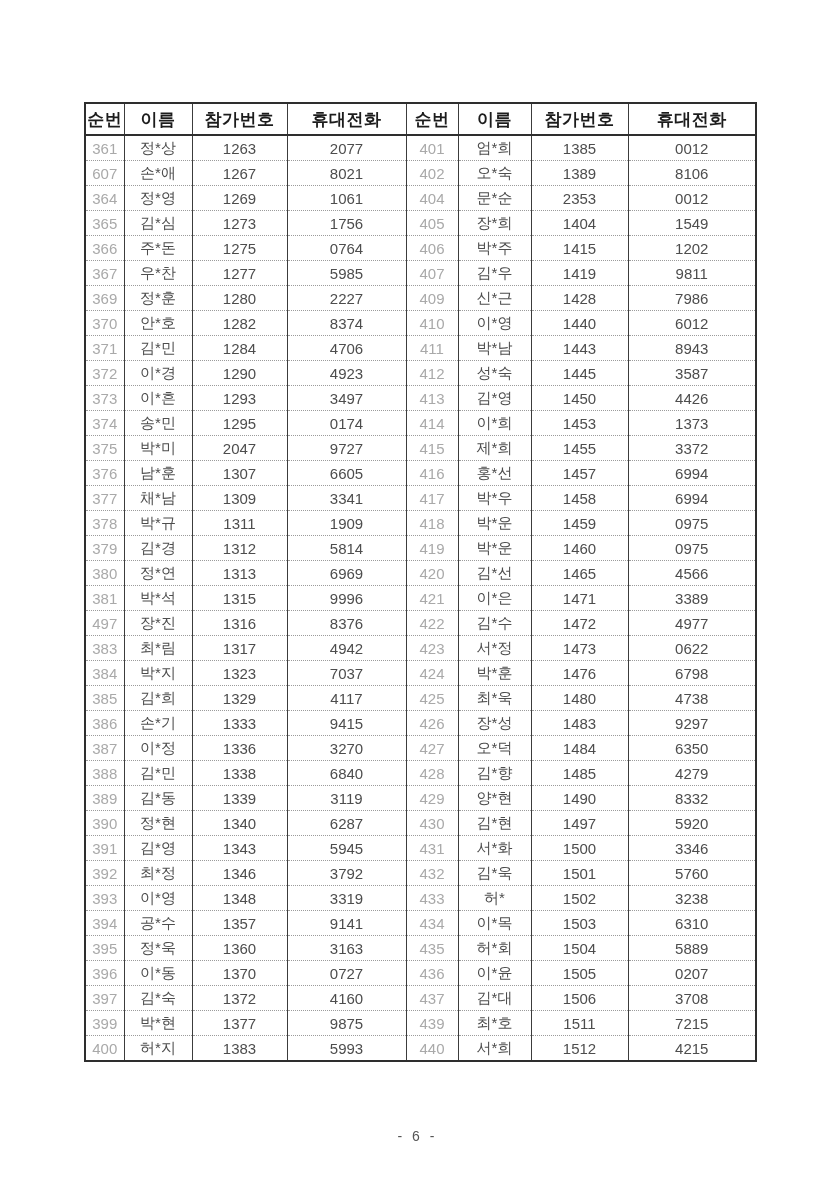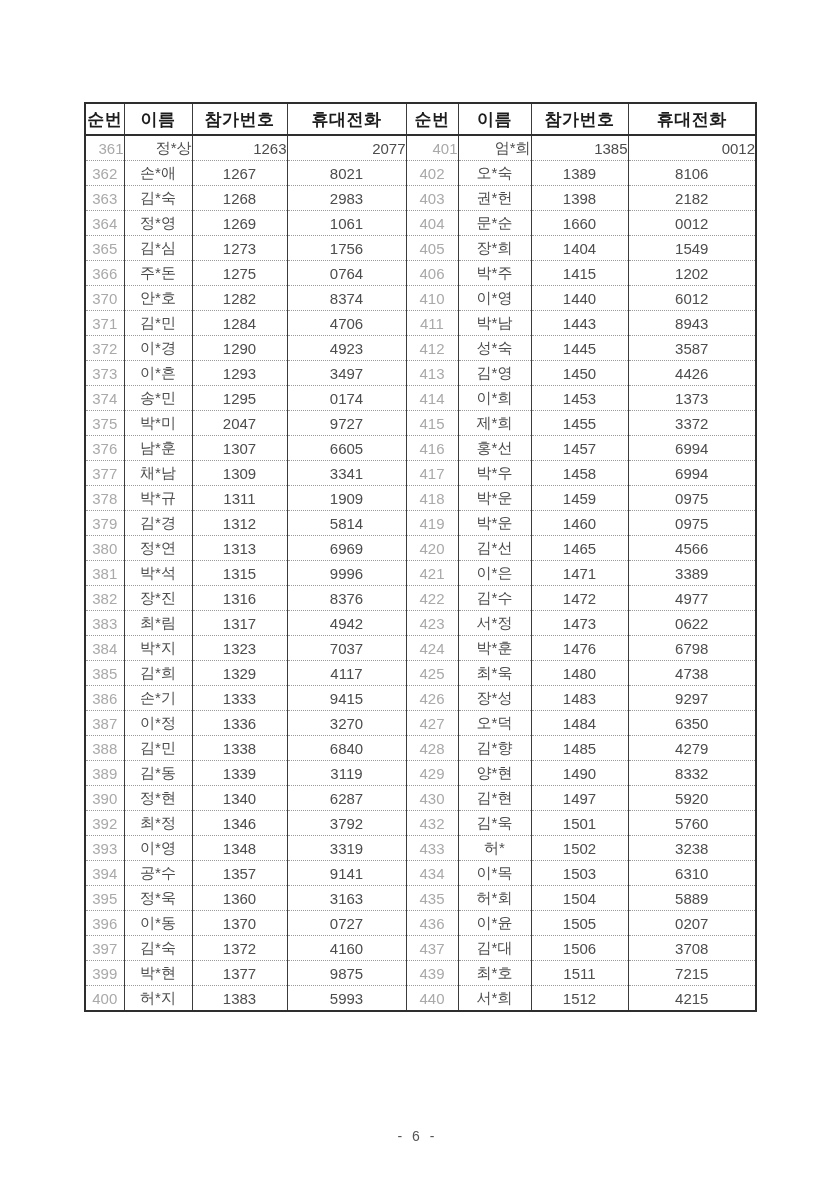--- a/index.html
+++ b/index.html
@@ -49,21 +49,20 @@
     letter-spacing: 0.5px;
   }
   table.roster td {
     height: 24px;
     font-size: 15px;
     color: #4d4d4d;
     border-top: 1px dotted #9b9b9b;
   }
   table.roster tbody tr:first-child td {
     border-top: none;
-    text-align: right;
   }
   table.roster td.c-num {
     color: #a9a9a9;
   }
   .page-number {
     position: absolute;
     left: 0;
     right: 0;
     top: 1128px;
     text-align: center;
@@ -104,47 +103,37 @@
           <td class="c-num">361</td>
           <td>정*상</td>
           <td>1263</td>
           <td>2077</td>
           <td class="c-num">401</td>
           <td>엄*희</td>
           <td>1385</td>
           <td>0012</td>
         </tr>
         <tr>
-          <td class="c-num">362</td>
+          <td class="c-num">607</td>
           <td>손*애</td>
           <td>1267</td>
           <td>8021</td>
           <td class="c-num">402</td>
           <td>오*숙</td>
           <td>1389</td>
           <td>8106</td>
         </tr>
         <tr>
-          <td class="c-num">363</td>
-          <td>김*숙</td>
-          <td>1268</td>
-          <td>2983</td>
-          <td class="c-num">403</td>
-          <td>권*헌</td>
-          <td>1398</td>
-          <td>2182</td>
-        </tr>
-        <tr>
           <td class="c-num">364</td>
           <td>정*영</td>
           <td>1269</td>
           <td>1061</td>
           <td class="c-num">404</td>
           <td>문*순</td>
-          <td>1660</td>
+          <td>2353</td>
           <td>0012</td>
         </tr>
         <tr>
           <td class="c-num">365</td>
           <td>김*심</td>
           <td>1273</td>
           <td>1756</td>
           <td class="c-num">405</td>
           <td>장*희</td>
           <td>1404</td>
@@ -154,20 +143,40 @@
           <td class="c-num">366</td>
           <td>주*돈</td>
           <td>1275</td>
           <td>0764</td>
           <td class="c-num">406</td>
           <td>박*주</td>
           <td>1415</td>
           <td>1202</td>
         </tr>
         <tr>
+          <td class="c-num">367</td>
+          <td>우*찬</td>
+          <td>1277</td>
+          <td>5985</td>
+          <td class="c-num">407</td>
+          <td>김*우</td>
+          <td>1419</td>
+          <td>9811</td>
+        </tr>
+        <tr>
+          <td class="c-num">369</td>
+          <td>정*훈</td>
+          <td>1280</td>
+          <td>2227</td>
+          <td class="c-num">409</td>
+          <td>신*근</td>
+          <td>1428</td>
+          <td>7986</td>
+        </tr>
+        <tr>
           <td class="c-num">370</td>
           <td>안*호</td>
           <td>1282</td>
           <td>8374</td>
           <td class="c-num">410</td>
           <td>이*영</td>
           <td>1440</td>
           <td>6012</td>
         </tr>
         <tr>
@@ -274,21 +283,21 @@
           <td class="c-num">381</td>
           <td>박*석</td>
           <td>1315</td>
           <td>9996</td>
           <td class="c-num">421</td>
           <td>이*은</td>
           <td>1471</td>
           <td>3389</td>
         </tr>
         <tr>
-          <td class="c-num">382</td>
+          <td class="c-num">497</td>
           <td>장*진</td>
           <td>1316</td>
           <td>8376</td>
           <td class="c-num">422</td>
           <td>김*수</td>
           <td>1472</td>
           <td>4977</td>
         </tr>
         <tr>
           <td class="c-num">383</td>
@@ -364,20 +373,30 @@
           <td class="c-num">390</td>
           <td>정*현</td>
           <td>1340</td>
           <td>6287</td>
           <td class="c-num">430</td>
           <td>김*현</td>
           <td>1497</td>
           <td>5920</td>
         </tr>
         <tr>
+          <td class="c-num">391</td>
+          <td>김*영</td>
+          <td>1343</td>
+          <td>5945</td>
+          <td class="c-num">431</td>
+          <td>서*화</td>
+          <td>1500</td>
+          <td>3346</td>
+        </tr>
+        <tr>
           <td class="c-num">392</td>
           <td>최*정</td>
           <td>1346</td>
           <td>3792</td>
           <td class="c-num">432</td>
           <td>김*욱</td>
           <td>1501</td>
           <td>5760</td>
         </tr>
         <tr>

